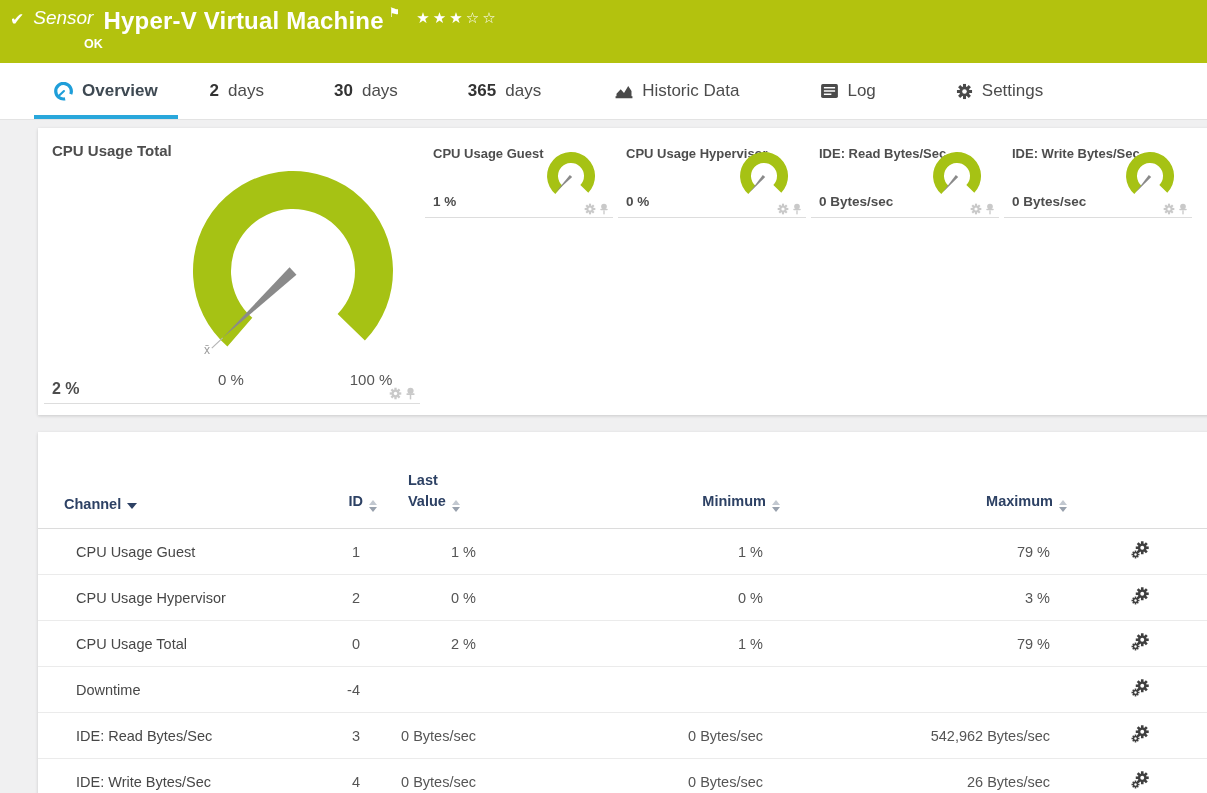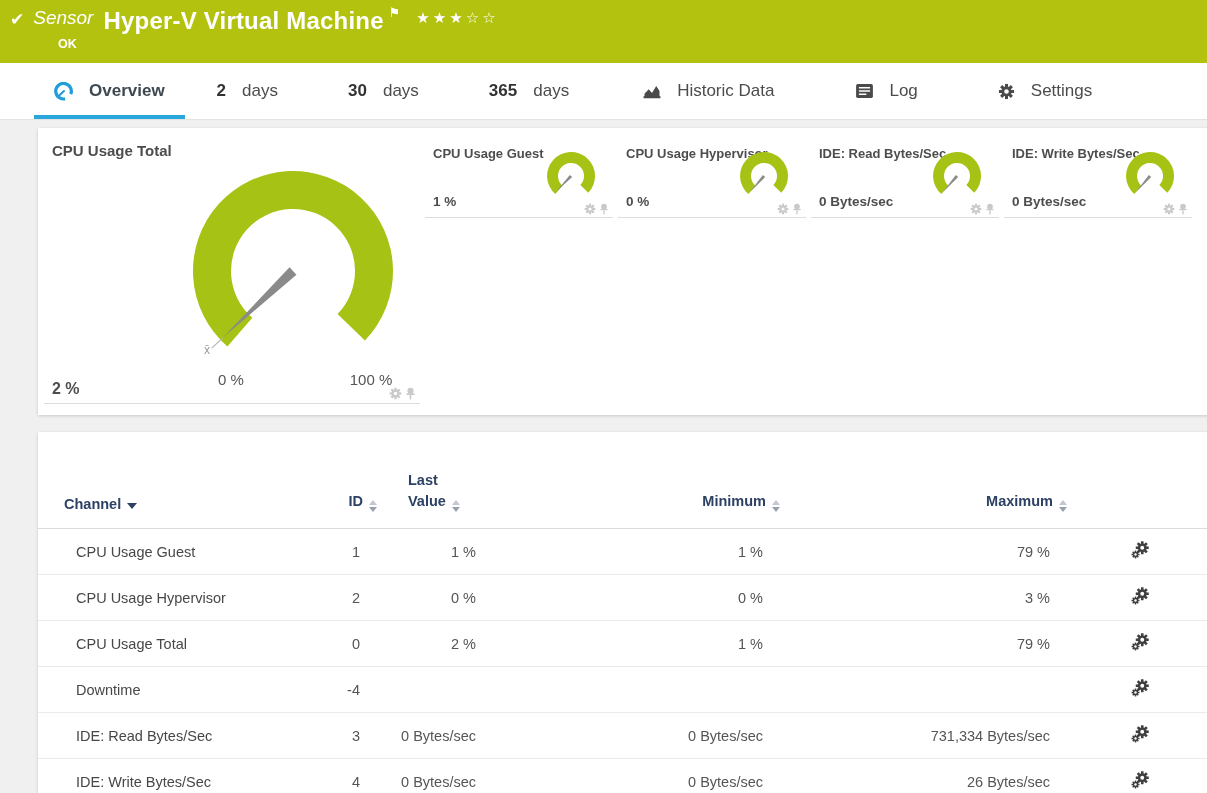--- a/index.html
+++ b/index.html
@@ -7,26 +7,26 @@
     font-family:"Liberation Sans","DejaVu Sans",sans-serif; }
 
   
   .sensor-bar { position:relative; height:63px; background:#b3c20e; color:#fff; }
   .sbar-row { display:flex; align-items:flex-start; padding:7px 0 0 10px; }
   .check { font-size:17px; margin-top:2px; }
   .kind { font-style:italic; font-size:19px; margin-left:9px; }
   .sname { font-weight:bold; font-size:24px; margin-left:10px; letter-spacing:.2px; }
   .flag { font-size:13px; margin-left:5px; margin-top:-2px; }
   .stars { font-size:15px; letter-spacing:3px; margin-left:16px; margin-top:2px; white-space:nowrap; }
-  .okstat { position:absolute; left:58px; top:37px; font-weight:bold; font-size:12.5px; }
+  .okstat { position:absolute; left:84px; top:37px; font-weight:bold; font-size:12.5px; }
 
   
   .tabs { display:flex; align-items:center; height:57px; background:#fff;
     border-bottom:1px solid #e3e3e3; padding-left:34px; }
-  .tab { position:relative; height:100%; display:flex; align-items:center; gap:16px;
+  .tab { position:relative; height:100%; display:flex; align-items:center; gap:9px;
     padding:0 20px; margin-right:12px; font-size:17px; color:#4c4c4c; cursor:pointer; white-space:nowrap; }
   .tab.active { color:#3e4952; font-weight:bold; }
   .tab.active::after { content:""; position:absolute; left:0; right:0; bottom:0;
     height:4px; background:#29a7db; }
   .tab .num { font-weight:bold; color:#333; }
   .tab svg { flex:0 0 auto; }
 
   
   .card { position:relative; background:#fff; box-shadow:0 1px 3px rgba(0,0,0,.16); }
   .gauges-card { margin:8px 0 0 38px; width:1200px; height:287px; }
@@ -338,21 +338,21 @@
         <td class="gearcol"><svg class="chan-gear" viewBox="-10 -10 20 20" width="18" height="18" fill="#3f3f3f">
               <use href="#gear" transform="translate(2.5,-2.5) scale(0.9)"></use>
               <use href="#gear" transform="translate(-5,5) scale(0.55)"></use>
             </svg></td>
       </tr>
       <tr>
         <td class="ch">IDE: Read Bytes/Sec</td>
         <td>3</td>
         <td>0 Bytes/sec</td>
         <td>0 Bytes/sec</td>
-        <td>731,334 Bytes/sec</td>
+        <td>542,962 Bytes/sec</td>
         <td class="gearcol"><svg class="chan-gear" viewBox="-10 -10 20 20" width="18" height="18" fill="#3f3f3f">
               <use href="#gear" transform="translate(2.5,-2.5) scale(0.9)"></use>
               <use href="#gear" transform="translate(-5,5) scale(0.55)"></use>
             </svg></td>
       </tr>
       <tr>
         <td class="ch">IDE: Write Bytes/Sec</td>
         <td>4</td>
         <td>0 Bytes/sec</td>
         <td>0 Bytes/sec</td>

